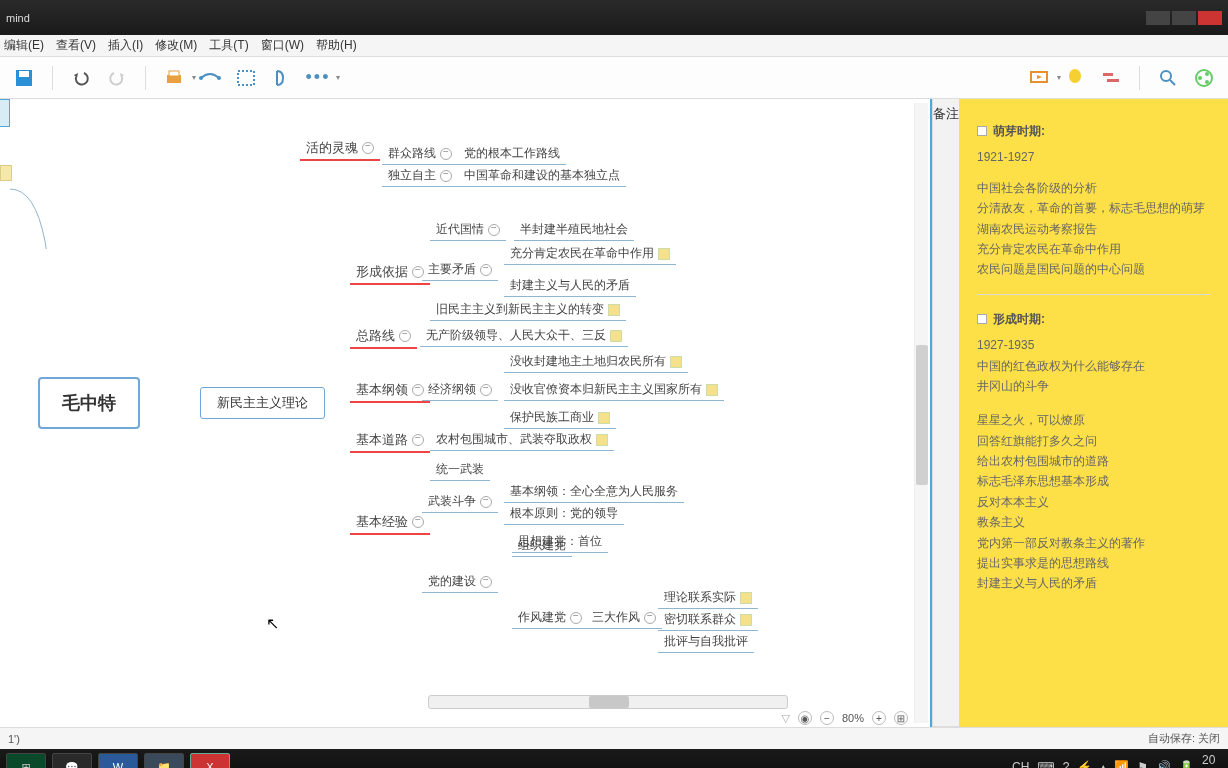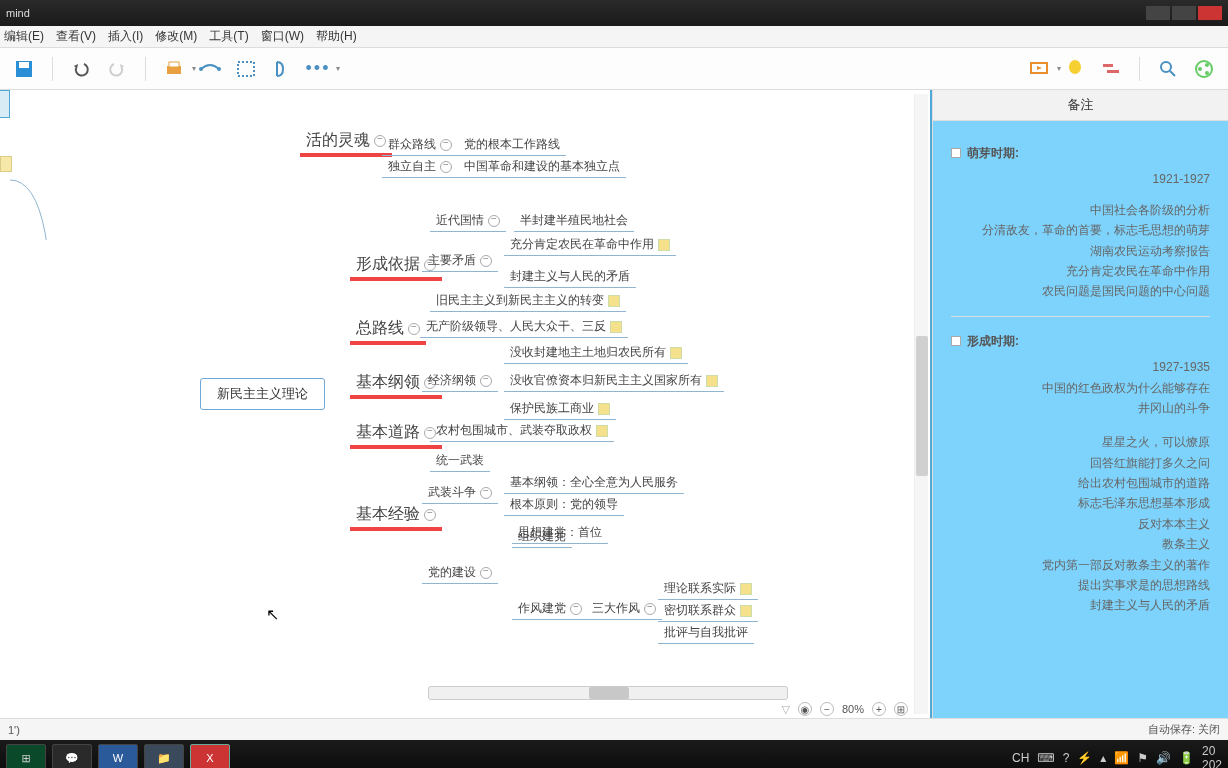--- a/index.html
+++ b/index.html
@@ -1,18 +1,18 @@
 <!DOCTYPE html>
 <html><head>
 <meta charset="utf-8">
 <style>
 * { margin: 0; padding: 0; box-sizing: border-box; font-family: "Microsoft YaHei", Arial, sans-serif; }
 body { background: #fff; width: 1228px; height: 768px; overflow: hidden; position: relative; }
 
-.titlebar { background: linear-gradient(#2a2a2a, #1a1a1a); height: 26px; color: #ddd; font-size: 11px; padding: 2px 6px; display: flex; align-items: center; }
+.titlebar { background: linear-gradient(#2a2a2a, #1a1a1a); height: 35px; color: #ddd; font-size: 11px; padding: 2px 6px; display: flex; align-items: center; }
 .titlebar .spacer { flex: 1; }
 .win-ctrl { width: 24px; height: 14px; background: #444; margin-left: 2px; display: inline-block; }
 
 .menubar { background: #f5f5f5; height: 22px; font-size: 12px; display: flex; align-items: center; padding: 0 4px; border-bottom: 1px solid #ddd; }
 .menubar span { margin-right: 12px; color: #333; cursor: pointer; }
 
 .toolbar { background: #fdfdfd; height: 42px; border-bottom: 1px solid #ddd; display: flex; align-items: center; padding: 0 10px; gap: 8px; }
 .tool-sep { width: 1px; height: 24px; background: #ddd; margin: 0 6px; }
 .tool-btn { width: 28px; height: 28px; display: flex; align-items: center; justify-content: center; cursor: pointer; border-radius: 2px; position: relative; }
 .tool-btn .dd { position: absolute; right: -8px; font-size: 8px; color: #888; }
@@ -21,37 +21,37 @@
 .main-area { display: flex; height: 628px; }
 .canvas-wrap { flex: 1; position: relative; background: #fff; border-right: 2px solid #4fa8d8; overflow: hidden; }
 .left-tab { position: absolute; left: 0; top: 0; width: 10px; height: 28px; background: #d8ecf5; border: 1px solid #4fa8d8; border-left: none; }
 svg.conn { position: absolute; inset: 0; pointer-events: none; }
 svg.conn path { stroke: #8fb5d0; stroke-width: 1; fill: none; }
 svg.conn path.b { stroke: #4a90c2; }
 
 .node { position: absolute; font-size: 12px; white-space: nowrap; display: flex; align-items: center; }
 .node.root { background: #fff; border: 2px solid #6fa8d8; border-radius: 4px; padding: 12px 22px; font-size: 18px; font-weight: bold; color: #333; }
 .node.topic { background: #fff; border: 1px solid #6fa8d8; border-radius: 3px; padding: 6px 16px; font-size: 13px; color: #333; }
-.node.sub { border-bottom: 4px solid #ef4444; padding: 2px 6px; color: #444; font-size: 16px; }
+.node.sub { border-bottom: 2px solid #ef4444; padding: 2px 6px; color: #444; font-size: 13px; }
 .node.leaf { border-bottom: 1px solid #8fb5d0; padding: 2px 6px; color: #444; font-size: 12px; }
 .fold { display:inline-block; width:12px; height:12px; border:1px solid #aaa; border-radius:50%; background:#fff; margin-left:4px; position:relative; }
 .fold::after { content:"−"; position:absolute; left:2px; top:-3px; font-size:10px; color:#888; }
 .note-ico { display:inline-block; width:12px; height:12px; background:#f5e08c; border:1px solid #cda; margin-left:4px; }
 
 .hscroll { position: absolute; bottom: 18px; left: 428px; height: 14px; width: 360px; background: #f0f0f0; border: 1px solid #ccc; border-radius: 3px; }
 .hscroll .thumb { position:absolute; left: 160px; width: 40px; height: 12px; background: #c8c8c8; border-radius: 2px; }
 .vscroll { position: absolute; right: 2px; top: 4px; width: 14px; height: 620px; background: #f5f5f5; border-left:1px solid #eee; }
 .vscroll .thumb { position:absolute; top: 242px; width: 12px; height: 140px; background: #d0d0d0; border-radius: 2px; left:1px; }
 
 .canvas-foot { position: absolute; bottom: 0; right: 18px; height: 18px; display: flex; align-items: center; gap: 8px; font-size: 11px; color: #555; padding: 0 4px; }
 .cf-ico { width:14px; height:14px; border:1px solid #bbb; border-radius:50%; display:inline-flex; align-items:center; justify-content:center; font-size:10px; cursor:pointer; }
 
-.side-panel { width: 296px; background: #7dd3fc; border-left: 1px solid #ddd; display: flex; flex-direction: column; }
+.side-panel { width: 296px; background: #fde047; border-left: 1px solid #ddd; display: flex; flex-direction: row; }
 .side-title { text-align: center; padding: 6px 0; font-size: 13px; color: #333; background: #f2f2f2; border-bottom: 1px solid #ddd; }
-.side-body { flex: 1; overflow-y: auto; padding: 14px 18px; font-size: 12px; color: #666; line-height: 1.7; text-align: right; }
+.side-body { flex: 1; overflow-y: auto; padding: 14px 18px; font-size: 12px; color: #666; line-height: 1.7; }
 .side-body .hdr { font-weight: bold; color: #555; margin-top: 8px; display:flex; align-items:center; gap:6px; }
 .side-body .hdr .sq { width:10px; height:10px; border:1px solid #aaa; background:#fff; }
 .side-body .sep { border-top: 1px solid #ddd; margin: 14px 0; }
 
 .statusbar { height: 22px; background: #f5f5f5; border-top: 1px solid #ddd; font-size: 11px; color: #555; display:flex; align-items:center; padding:0 8px; }
 .statusbar .spacer { flex:1; }
 
 .taskbar { height: 36px; background: linear-gradient(#1a1a1a,#0a0a0a); display:flex; align-items:center; padding:0 6px; gap:6px; }
 .task-ico { width:40px; height:28px; background:#2a2a2a; border:1px solid #444; border-radius:2px; display:flex; align-items:center; justify-content:center; color:#ccc; font-size:11px; cursor:pointer; }
 .task-ico.active { background:#3a5a7a; border-color:#6a9; }
@@ -207,20 +207,23 @@
 
       <path d="M472 480 Q495 440 510 440"></path>
       <path d="M472 480 Q495 466 510 466"></path>
       <path d="M472 480 Q495 516 510 516"></path>
       <path d="M562 516 Q580 516 585 516"></path>
       <path d="M632 516 Q650 496 655 496"></path>
       <path d="M632 516 Q650 516 655 516"></path>
       <path d="M632 516 Q650 540 655 540"></path>
     </svg>
 
+    <div class="node root" style="left:38px;top:278px">
+        <span>毛中特</span>
+      </div>
     <div class="node topic" style="left:200px;top:288px">
         <span>新民主主义理论</span>
       </div>
 
     <div class="node sub" style="left:300px;top:38px">
         <span>活的灵魂</span>
         <span class="fold"></span>
       </div>
     <div class="node leaf" style="left:382px;top:44px">
         <span>群众路线</span>

